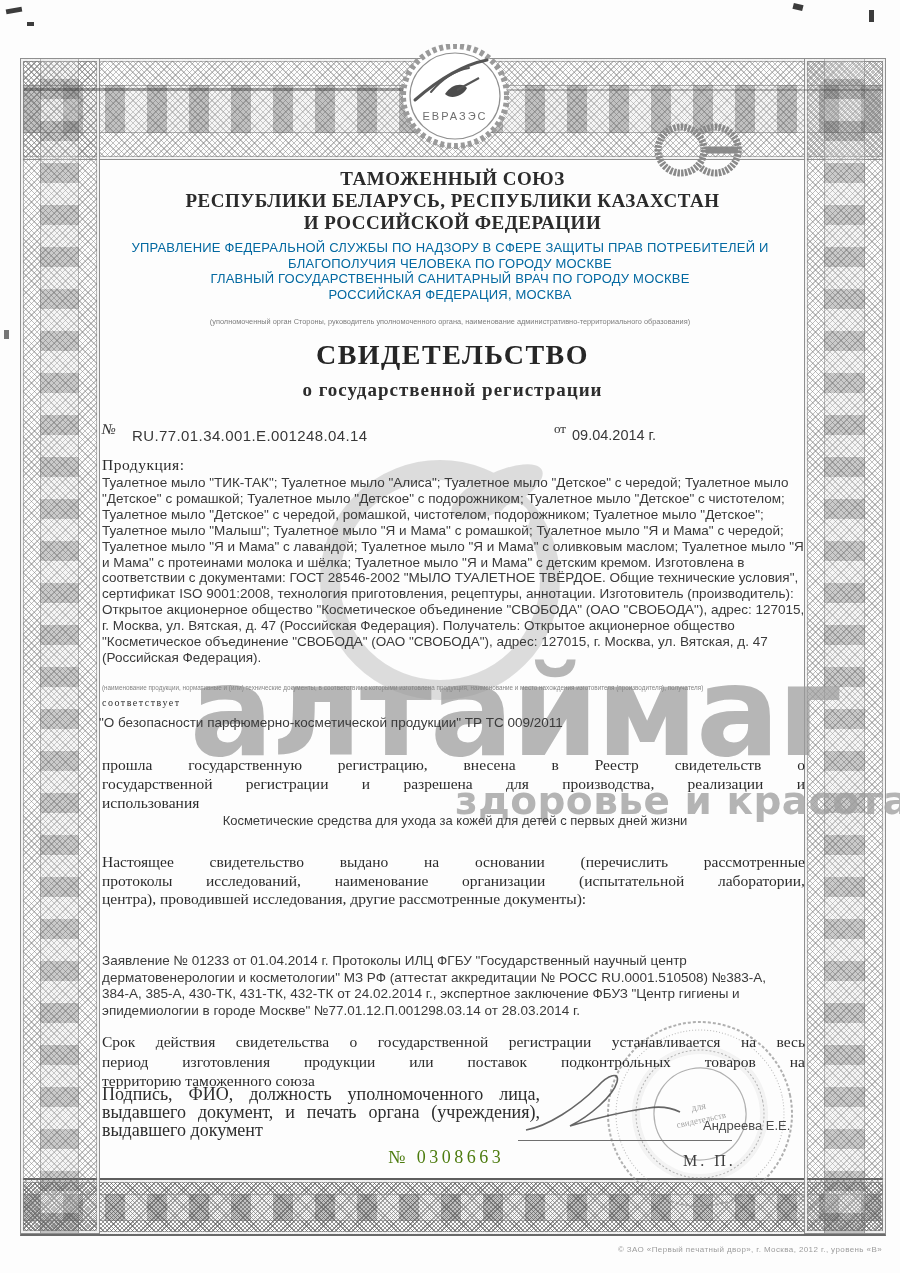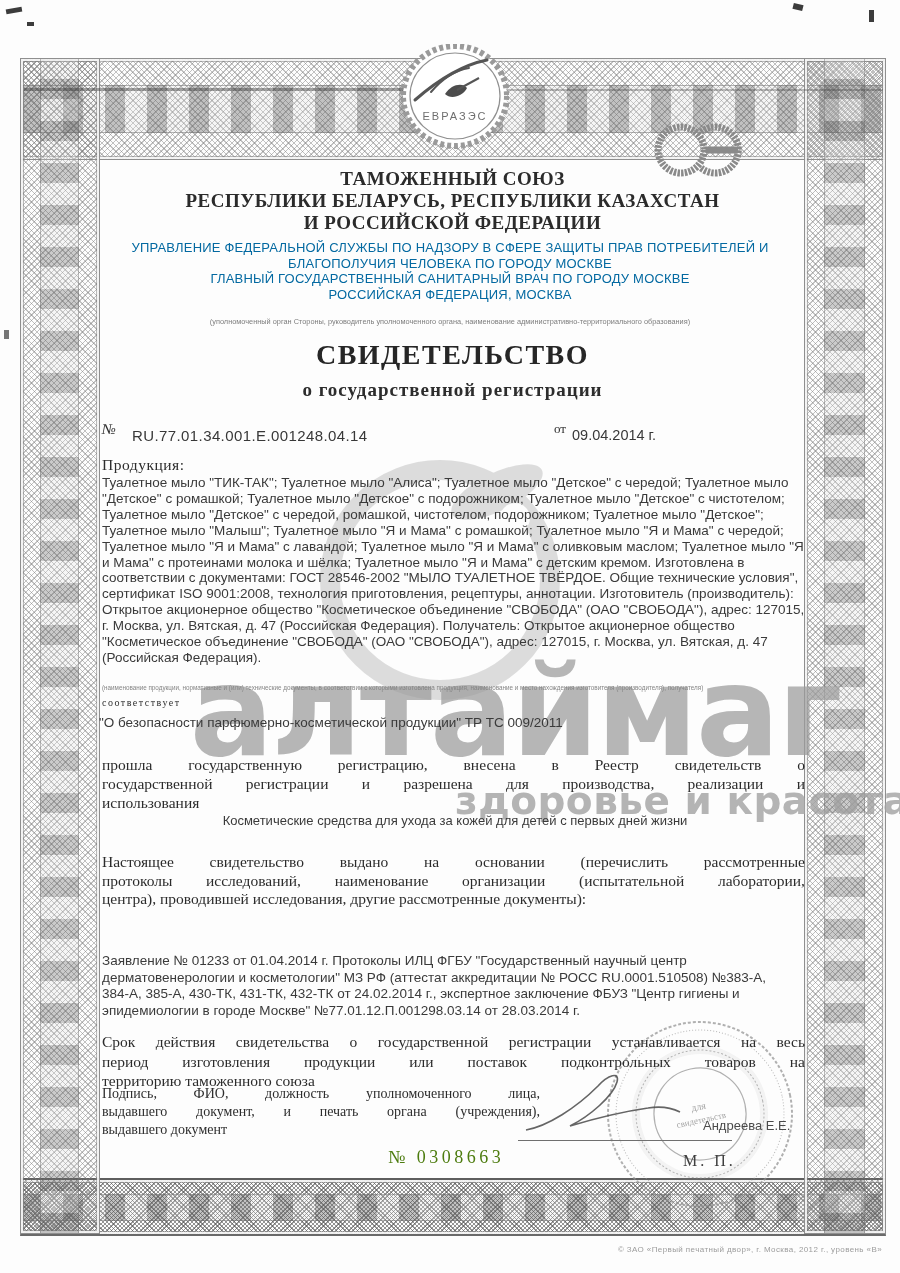--- a/index.html
+++ b/index.html
@@ -54,21 +54,21 @@
   .conf-text{left:99px;top:715px;width:706px;font-family:"Liberation Sans",sans-serif;font-size:13.5px;color:#3a3a3a;}
   .serif-block{width:703px;font-size:15.5px;color:#2c2c2c;}
   .serif-block .ln{text-align:justify;text-align-last:justify;}
   .serif-block .ln.last{text-align:right;text-align-last:left;}
   .reg-block{left:102px;top:755px;line-height:19px;}
   .scope{left:102px;top:813px;width:706px;font-family:"Liberation Sans",sans-serif;font-size:13px;color:#3a3a3a;text-align:center;}
   .basis-intro{left:102px;top:853px;line-height:18.5px;}
   .basis-details{left:102px;top:953px;width:690px;font-family:"Liberation Sans",sans-serif;
                  font-size:13.5px;line-height:16.5px;color:#3a3a3a;}
   .validity{left:102px;top:1032px;line-height:19.5px;}
-  .sig-note{left:102px;top:1085px;width:438px;font-size:14px;line-height:18px;}
+  .sig-note{left:102px;top:1085px;width:438px;font-size:18px;line-height:18px;}
   .sig-note .ln{text-align:justify;text-align-last:justify;}
   .sig-note .ln.last{text-align:left;text-align-last:left;}
   .sig-name{left:703px;top:1118px;font-family:"Liberation Sans",sans-serif;font-size:13px;color:#4a4a4a;z-index:5;}
   .sig-line{left:518px;top:1140px;width:214px;border-top:1.2px solid #6f6f6f;z-index:4;}
   .doc-number{left:388px;top:1147px;font-size:18px;letter-spacing:3.5px;color:#4d7c0f;}
   .mp{left:683px;top:1152px;font-size:16px;letter-spacing:3px;color:#3f3f3f;z-index:5;}
   .footer-note{right:18px;top:1245px;font-family:"Liberation Sans",sans-serif;font-size:8px;
                letter-spacing:.4px;color:#9c9c9c;z-index:4;}
   
   .wm1{left:140px;top:640px;width:750px;z-index:3;font-family:"DejaVu Sans",sans-serif;

